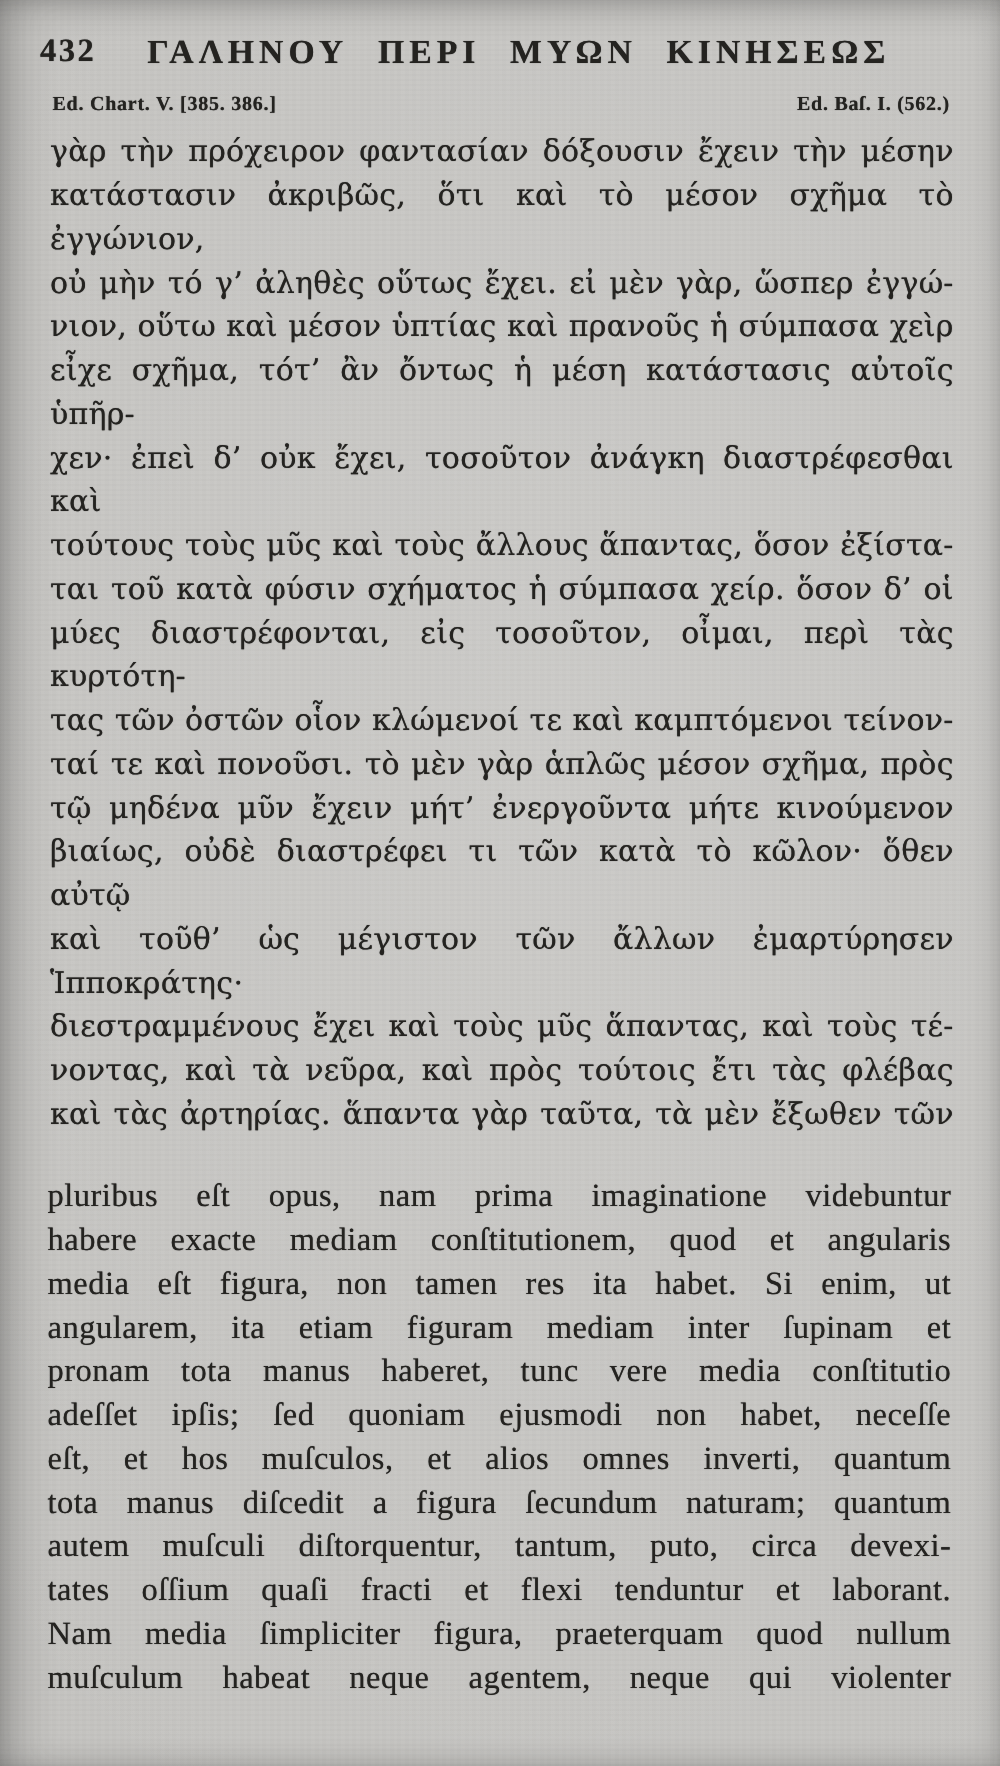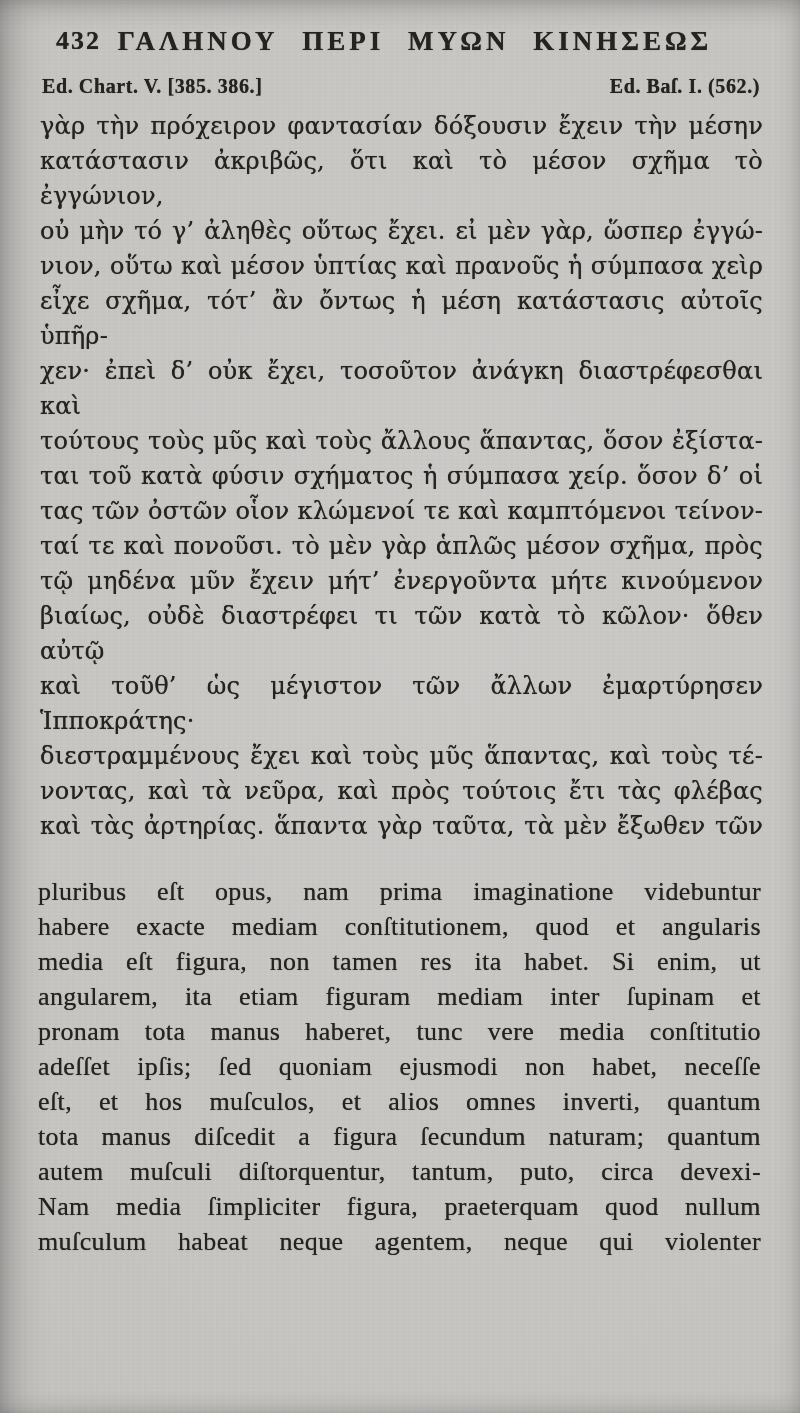--- a/index.html
+++ b/index.html
@@ -19,34 +19,34 @@
       inset 26px 0 38px -22px rgba(35,35,35,0.38),
       inset -16px 0 28px -20px rgba(35,35,35,0.28),
       inset 0 20px 30px -20px rgba(35,35,35,0.30),
       inset 0 -16px 26px -20px rgba(35,35,35,0.22);
     font-family: "Liberation Serif", serif;
   }
   .ink { text-shadow: 0 0 0.7px rgba(25,25,25,0.75); }
 
   .header { position: relative; padding-top: 26px; height: 36px; }
   .pagenum {
-    position: absolute; left: 56px; top: 26px;
+    position: absolute; left: 32px; top: 26px;
     font-size: 26px; font-weight: bold; letter-spacing: 2px; text-align: center;
   }
   .running-title {
     text-align: center;
     padding-left: 60px; padding-right: 30px;
     font-size: 27px; font-weight: bold;
     letter-spacing: 4px; word-spacing: 13px;
   }
 
   .editions {
     display: flex; justify-content: space-between;
     margin: 13px 40px 0 42px;
-    font-size: 20px; font-weight: bold; letter-spacing: 0.6px;
+    font-size: 16px; font-weight: bold; letter-spacing: 0.6px;
   }
 
   .greek { margin: 11px 37px 0 40px; }
   .greek .line {
     font-family: "DejaVu Serif", serif;
     font-size: 24px;
     line-height: 35px;
     text-align: justify;
     text-align-last: justify;
     letter-spacing: 0.2px;
@@ -78,38 +78,40 @@
 
   <div class="greek">
     <div class="line ink">γὰρ τὴν πρόχειρον φαντασίαν δόξουσιν ἔχειν τὴν μέσην</div>
     <div class="line ink">κατάστασιν ἀκριβῶς, ὅτι καὶ τὸ μέσον σχῆμα τὸ ἐγγώνιον,</div>
     <div class="line ink">οὐ μὴν τό γ’ ἀληθὲς οὕτως ἔχει. εἰ μὲν γὰρ, ὥσπερ ἐγγώ-</div>
     <div class="line ink">νιον, οὕτω καὶ μέσον ὑπτίας καὶ πρανοῦς ἡ σύμπασα χεὶρ</div>
     <div class="line ink">εἶχε σχῆμα, τότ’ ἂν ὄντως ἡ μέση κατάστασις αὐτοῖς ὑπῆρ-</div>
     <div class="line ink">χεν· ἐπεὶ δ’ οὐκ ἔχει, τοσοῦτον ἀνάγκη διαστρέφεσθαι καὶ</div>
     <div class="line ink">τούτους τοὺς μῦς καὶ τοὺς ἄλλους ἅπαντας, ὅσον ἐξίστα-</div>
     <div class="line ink">ται τοῦ κατὰ φύσιν σχήματος ἡ σύμπασα χείρ. ὅσον δ’ οἱ</div>
+    <div class="line ink">μύες διαστρέφονται, εἰς τοσοῦτον, οἶμαι, περὶ τὰς κυρτότη-</div>
     <div class="line ink">τας τῶν ὀστῶν οἷον κλώμενοί τε καὶ καμπτόμενοι τείνον-</div>
     <div class="line ink">ταί τε καὶ πονοῦσι. τὸ μὲν γὰρ ἁπλῶς μέσον σχῆμα, πρὸς</div>
     <div class="line ink">τῷ μηδένα μῦν ἔχειν μήτ’ ἐνεργοῦντα μήτε κινούμενον</div>
     <div class="line ink">βιαίως, οὐδὲ διαστρέφει τι τῶν κατὰ τὸ κῶλον· ὅθεν αὐτῷ</div>
     <div class="line ink">καὶ τοῦθ’ ὡς μέγιστον τῶν ἄλλων ἐμαρτύρησεν Ἱπποκράτης·</div>
     <div class="line ink">διεστραμμένους ἔχει καὶ τοὺς μῦς ἅπαντας, καὶ τοὺς τέ-</div>
     <div class="line ink">νοντας, καὶ τὰ νεῦρα, καὶ πρὸς τούτοις ἔτι τὰς φλέβας</div>
     <div class="line ink">καὶ τὰς ἀρτηρίας. ἅπαντα γὰρ ταῦτα, τὰ μὲν ἔξωθεν τῶν</div>
   </div>
 
   <div class="latin">
     <div class="line ink">pluribus eſt opus, nam prima imaginatione videbuntur</div>
     <div class="line ink">habere exacte mediam conſtitutionem, quod et angularis</div>
     <div class="line ink">media eſt figura, non tamen res ita habet. Si enim, ut</div>
     <div class="line ink">angularem, ita etiam figuram mediam inter ſupinam et</div>
     <div class="line ink">pronam tota manus haberet, tunc vere media conſtitutio</div>
     <div class="line ink">adeſſet ipſis; ſed quoniam ejusmodi non habet, neceſſe</div>
     <div class="line ink">eſt, et hos muſculos, et alios omnes inverti, quantum</div>
     <div class="line ink">tota manus diſcedit a figura ſecundum naturam; quantum</div>
     <div class="line ink">autem muſculi diſtorquentur, tantum, puto, circa devexi-</div>
+    <div class="line ink">tates oſſium quaſi fracti et flexi tenduntur et laborant.</div>
     <div class="line ink">Nam media ſimpliciter figura, praeterquam quod nullum</div>
     <div class="line ink">muſculum habeat neque agentem, neque qui violenter</div>
 
   </div>
 
 </div>
 
 </body></html>

